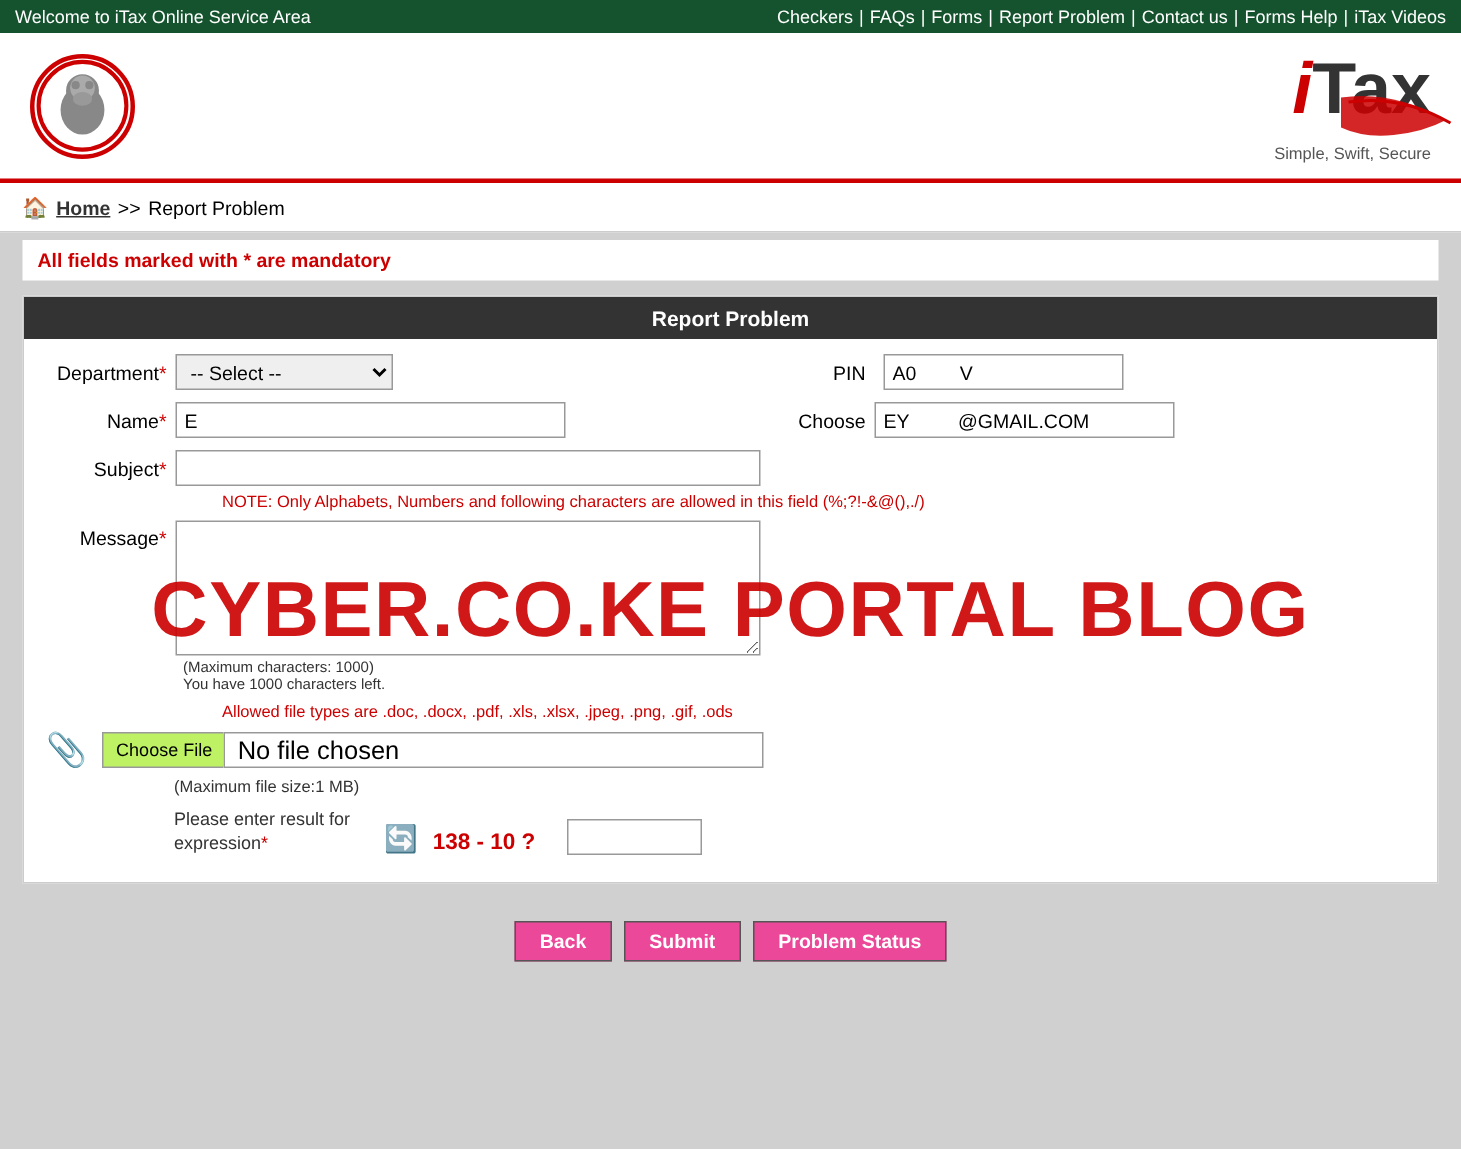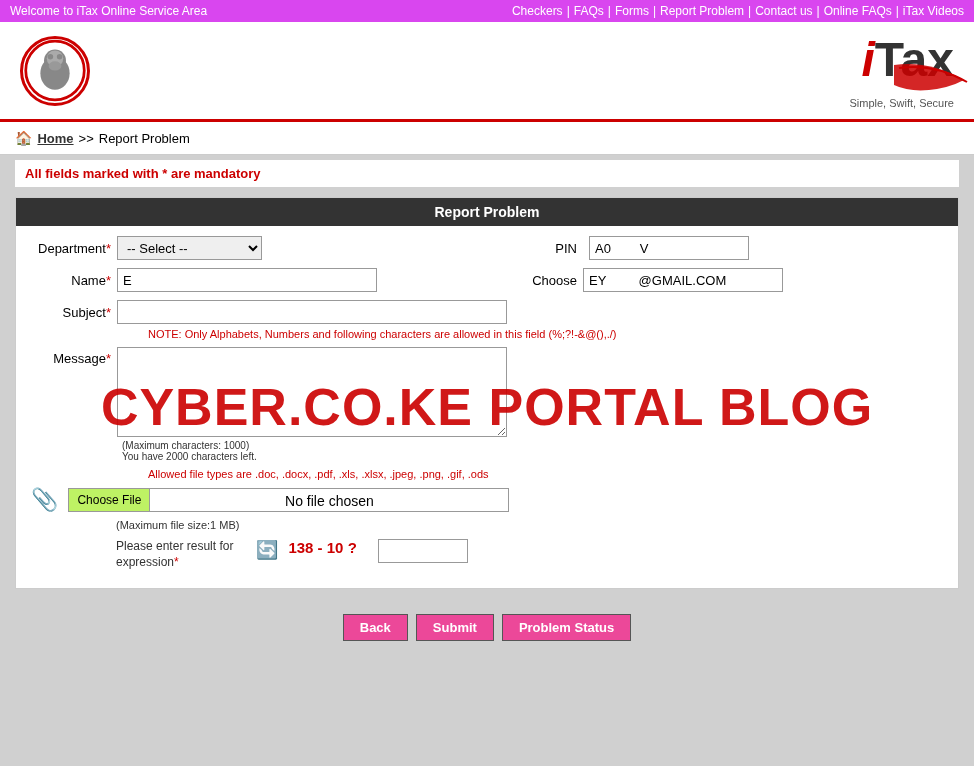--- a/index.html
+++ b/index.html
@@ -1,20 +1,20 @@
 <!DOCTYPE html>
 <html><head>
   <meta charset="utf-8">
   <style>
     * { box-sizing: border-box; margin: 0; padding: 0; }
     body { font-family: Arial, sans-serif; font-size: 13px; background: #d0d0d0; }
 
     
     .top-bar {
-      background: #d946ef;
+      background: #14532d;
       color: white;
       display: flex;
       justify-content: space-between;
       align-items: center;
       padding: 4px 10px;
       font-size: 12px;
     }
     .top-bar a { color: white; text-decoration: none; }
     .top-nav { display: flex; gap: 4px; }
     .top-nav span { color: white; }
@@ -176,37 +176,36 @@
       border: 1px solid #999;
       border-right: none;
       padding: 3px 8px;
       font-size: 12px;
       cursor: pointer;
       height: 24px;
     }
     .file-name-display {
       border: 1px solid #999;
       padding: 3px 8px;
-      font-size: 14px;
+      font-size: 17px;
       height: 24px;
       width: 360px;
       background: white;
       line-height: 18px;
-      text-align: center;
     }
     .file-size-note {
       font-size: 11px;
       color: #333;
       margin-left: 85px;
     }
 
     
     .captcha-row {
       display: flex;
-      align-items: flex-start;
+      align-items: flex-end;
       gap: 10px;
       margin: 8px 0;
       margin-left: 85px;
     }
     .captcha-label {
       font-size: 12px;
       color: #333;
       max-width: 130px;
       line-height: 1.3;
     }
@@ -278,21 +277,21 @@
     <a href="#">Checkers</a>
     <span>|</span>
     <a href="#">FAQs</a>
     <span>|</span>
     <a href="#">Forms</a>
     <span>|</span>
     <a href="#">Report Problem</a>
     <span>|</span>
     <a href="#">Contact us</a>
     <span>|</span>
-    <a href="#">Online FAQs</a>
+    <a href="#">Forms Help</a>
     <span>|</span>
     <a href="#">iTax Videos</a>
   </div>
 </div>
 
 <div class="header">
   <div class="logo-area">
     <div class="logo-circle">
       <svg class="kra-logo-svg" viewBox="0 0 70 70">
         <circle cx="35" cy="35" r="32" fill="none" stroke="#cc0000" stroke-width="3"></circle>
@@ -389,21 +388,21 @@
         <span class="note-text">NOTE: Only Alphabets, Numbers and following characters are allowed in this field (%;?!-&amp;@(),./)</span>
       </div>
 
       <div class="message-area" style="margin-top:6px;">
         <label>
           <span>Message</span><span style="color:#cc0000">*</span>
         </label>
         <div>
           <textarea style=""></textarea>
           <div class="char-count">(Maximum characters: 1000)</div>
-          <div class="char-count">You have 2000 characters left.</div>
+          <div class="char-count">You have 1000 characters left.</div>
         </div>
       </div>
 
       <div class="note-indent" style="margin-bottom:6px;">
         <span class="char-count-red">Allowed file types are .doc, .docx, .pdf, .xls, .xlsx, .jpeg, .png, .gif, .ods</span>
       </div>
 
       <div class="file-row">
         <span class="attachment-icon">📎</span>
         <div class="file-input-area">

